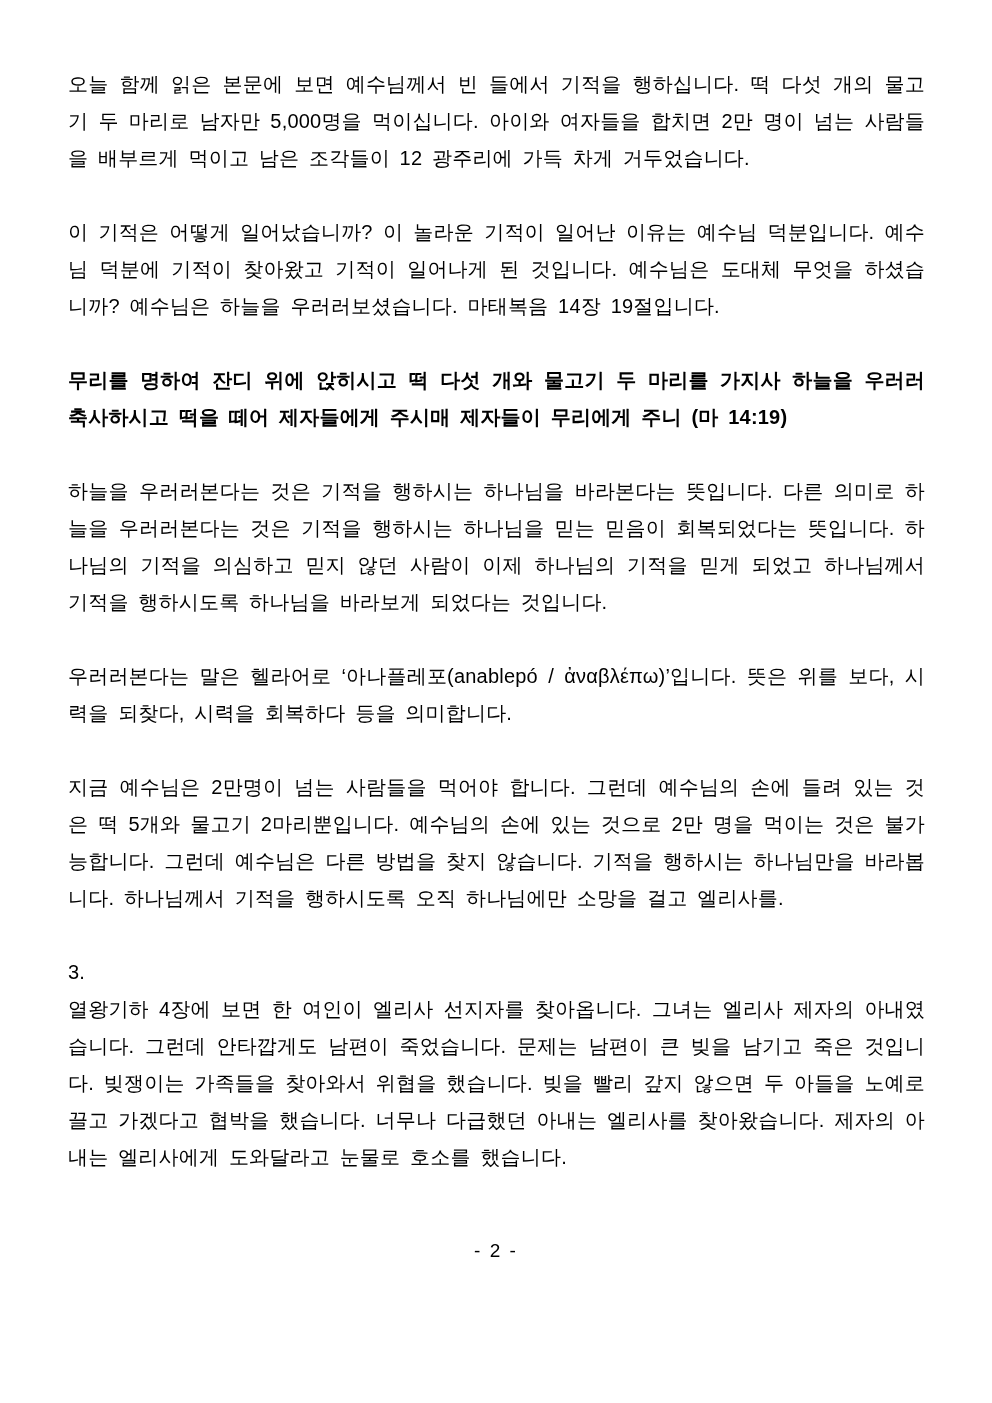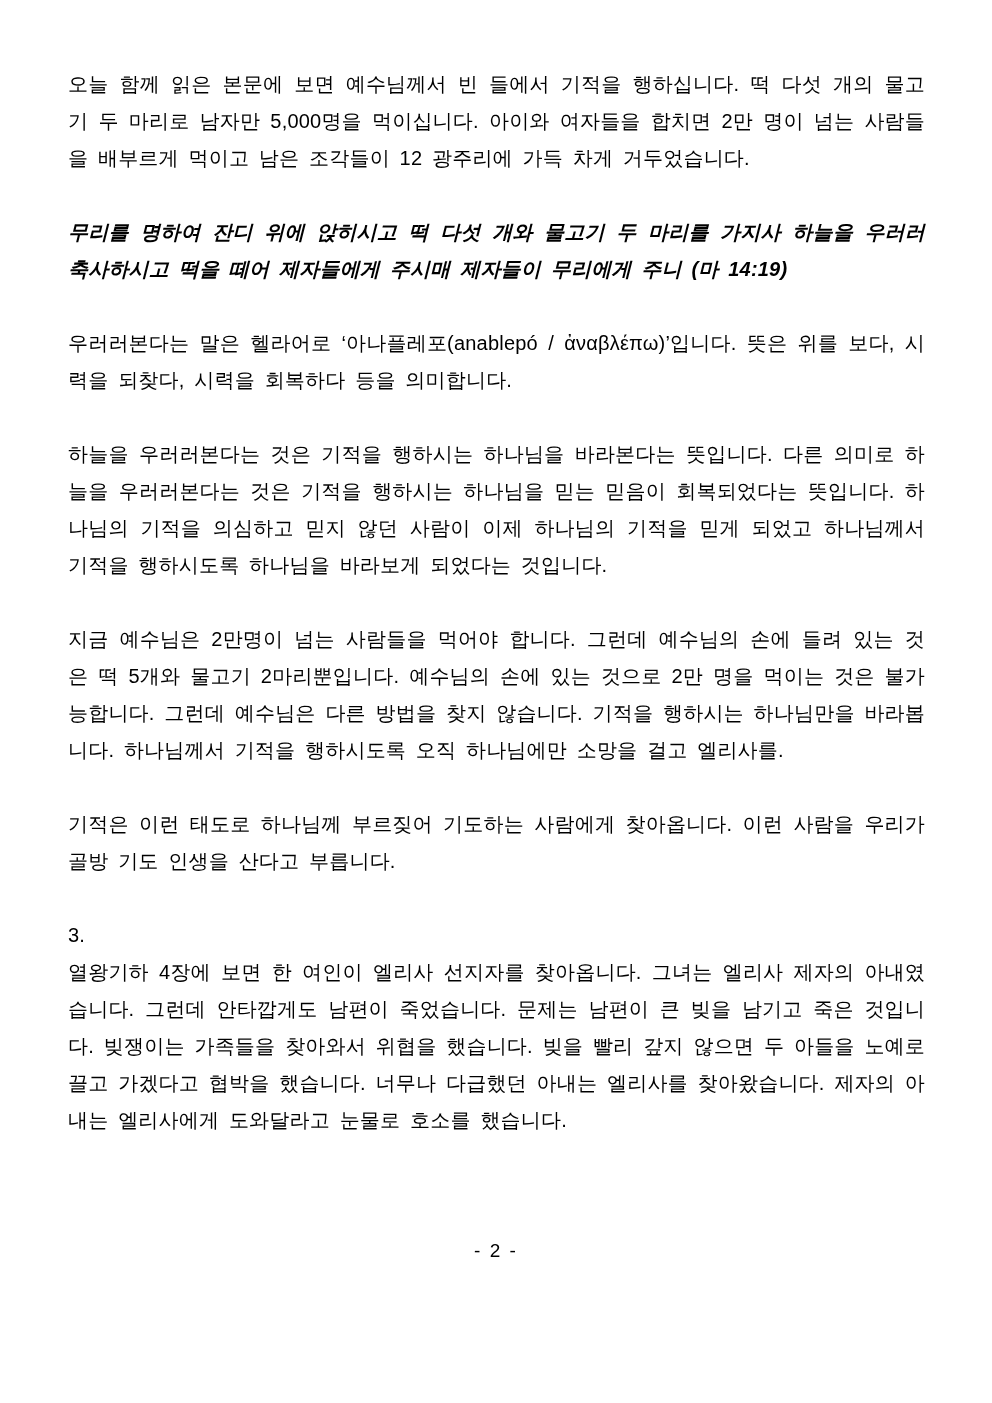--- a/index.html
+++ b/index.html
@@ -21,21 +21,20 @@
     overflow: hidden;
   }
   .body-text p {
     margin: 0 0 37px 0;
     text-align: justify;
     word-spacing: 4px;
     letter-spacing: 0.2px;
   }
   .body-text p.scripture {
     font-weight: bold;
-    font-style: italic;
   }
   .body-text p.section-no {
     margin-bottom: 0;
     text-align: left;
   }
   .footer {
     position: absolute;
     left: 0;
     right: 0;
     bottom: 30px;
@@ -44,22 +43,22 @@
     line-height: 22px;
     letter-spacing: 2px;
   }
 </style>
 </head>
 <body>
 
 <div class="page">
   <div class="body-text">
     <p>오늘 함께 읽은 본문에 보면 예수님께서 빈 들에서 기적을 행하십니다. 떡 다섯 개의 물고기 두 마리로 남자만 5,000명을 먹이십니다. 아이와 여자들을 합치면 2만 명이 넘는 사람들을 배부르게 먹이고 남은 조각들이 12 광주리에 가득 차게 거두었습니다.</p>
+    <p>이 기적은 어떻게 일어났습니까? 이 놀라운 기적이 일어난 이유는 예수님 덕분입니다. 예수님 덕분에 기적이 찾아왔고 기적이 일어나게 된 것입니다. 예수님은 도대체 무엇을 하셨습니까? 예수님은 하늘을 우러러보셨습니다. 마태복음 14장 19절입니다.</p>
     <p class="scripture">무리를 명하여 잔디 위에 앉히시고 떡 다섯 개와 물고기 두 마리를 가지사 하늘을 우러러 축사하시고 떡을 떼어 제자들에게 주시매 제자들이 무리에게 주니 (마 14:19)</p>
+    <p>하늘을 우러러본다는 것은 기적을 행하시는 하나님을 바라본다는 뜻입니다. 다른 의미로 하늘을 우러러본다는 것은 기적을 행하시는 하나님을 믿는 믿음이 회복되었다는 뜻입니다. 하나님의 기적을 의심하고 믿지 않던 사람이 이제 하나님의 기적을 믿게 되었고 하나님께서 기적을 행하시도록 하나님을 바라보게 되었다는 것입니다.</p>
     <p>우러러본다는 말은 헬라어로 ‘아나플레포(anablepó / ἀναβλέπω)’입니다. 뜻은 위를 보다, 시력을 되찾다, 시력을 회복하다 등을 의미합니다.</p>
-    <p>하늘을 우러러본다는 것은 기적을 행하시는 하나님을 바라본다는 뜻입니다. 다른 의미로 하늘을 우러러본다는 것은 기적을 행하시는 하나님을 믿는 믿음이 회복되었다는 뜻입니다. 하나님의 기적을 의심하고 믿지 않던 사람이 이제 하나님의 기적을 믿게 되었고 하나님께서 기적을 행하시도록 하나님을 바라보게 되었다는 것입니다.</p>
     <p>지금 예수님은 2만명이 넘는 사람들을 먹어야 합니다. 그런데 예수님의 손에 들려 있는 것은 떡 5개와 물고기 2마리뿐입니다. 예수님의 손에 있는 것으로 2만 명을 먹이는 것은 불가능합니다. 그런데 예수님은 다른 방법을 찾지 않습니다. 기적을 행하시는 하나님만을 바라봅니다. 하나님께서 기적을 행하시도록 오직 하나님에만 소망을 걸고 엘리사를.</p>
-    <p>기적은 이런 태도로 하나님께 부르짖어 기도하는 사람에게 찾아옵니다. 이런 사람을 우리가 골방 기도 인생을 산다고 부릅니다.</p>
     <p class="section-no">3.</p>
     <p>열왕기하 4장에 보면 한 여인이 엘리사 선지자를 찾아옵니다. 그녀는 엘리사 제자의 아내였습니다. 그런데 안타깝게도 남편이 죽었습니다. 문제는 남편이 큰 빚을 남기고 죽은 것입니다. 빚쟁이는 가족들을 찾아와서 위협을 했습니다. 빚을 빨리 갚지 않으면 두 아들을 노예로 끌고 가겠다고 협박을 했습니다. 너무나 다급했던 아내는 엘리사를 찾아왔습니다. 제자의 아내는 엘리사에게 도와달라고 눈물로 호소를 했습니다.</p>
   </div>
   <div class="footer">- 2 -</div>
 </div>
 
 </body></html>

